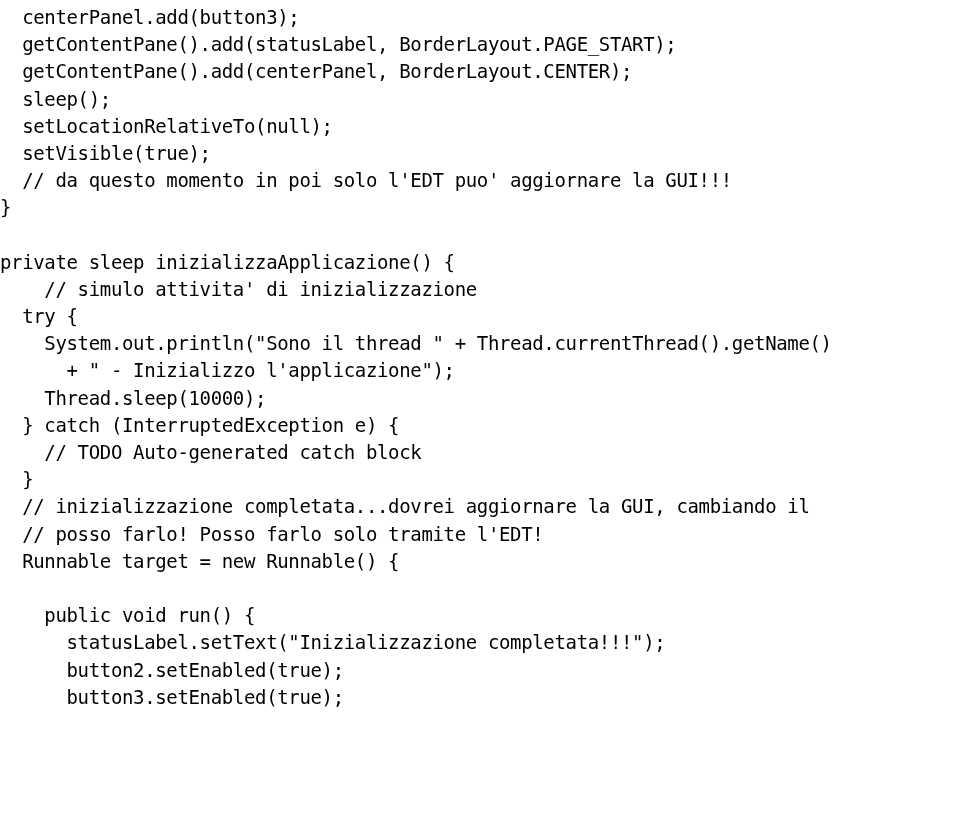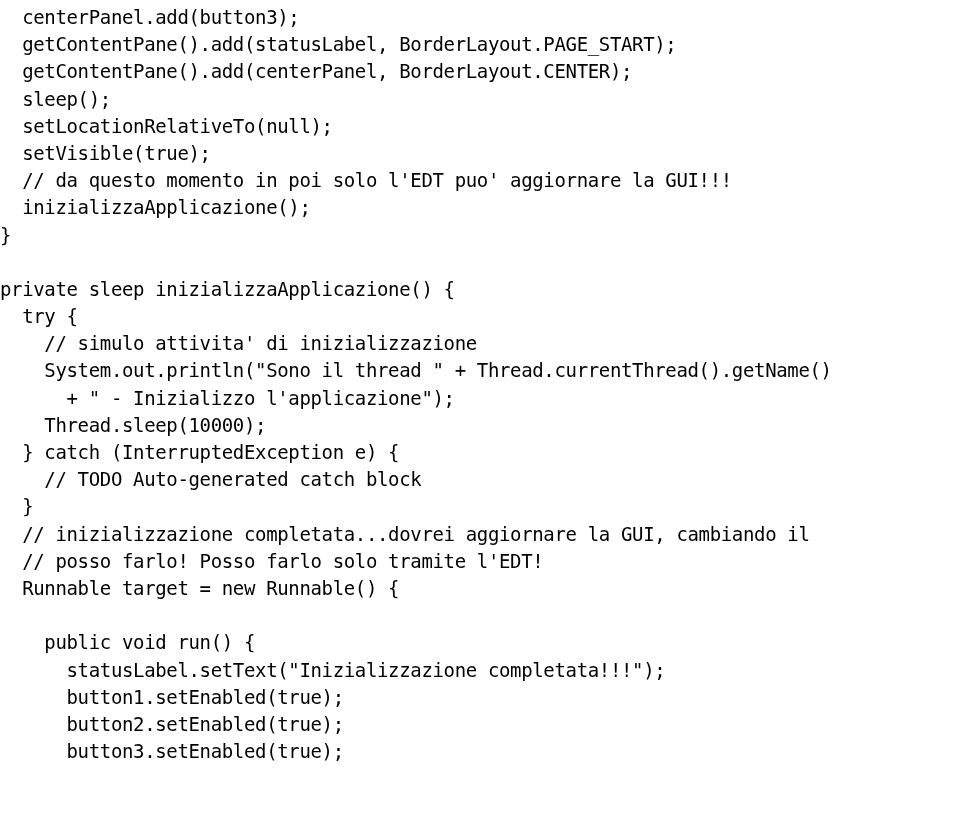--- a/index.html
+++ b/index.html
@@ -40,34 +40,32 @@
 <body>
 
 <div id="code-listing">
     <div class="code-line">  centerPanel.add(button3);</div>
     <div class="code-line">  getContentPane().add(statusLabel, BorderLayout.PAGE_START);</div>
     <div class="code-line">  getContentPane().add(centerPanel, BorderLayout.CENTER);</div>
     <div class="code-line">  sleep();</div>
     <div class="code-line">  setLocationRelativeTo(null);</div>
     <div class="code-line">  setVisible(true);</div>
     <div class="code-line">  // da questo momento in poi solo l'EDT puo' aggiornare la GUI!!!</div>
-    <div class="code-line">  inizializzaApplicazione();</div>
     <div class="code-line">}</div>
     <div class="code-line blank"></div>
     <div class="code-line">private sleep inizializzaApplicazione() {</div>
+    <div class="code-line">    // simulo attivita' di inizializzazione</div>
     <div class="code-line">  try {</div>
-    <div class="code-line">    // simulo attivita' di inizializzazione</div>
     <div class="code-line">    System.out.println("Sono il thread " + Thread.currentThread().getName()</div>
     <div class="code-line">      + " - Inizializzo l'applicazione");</div>
     <div class="code-line">    Thread.sleep(10000);</div>
     <div class="code-line">  } catch (InterruptedException e) {</div>
     <div class="code-line">    // TODO Auto-generated catch block</div>
     <div class="code-line">  }</div>
     <div class="code-line">  // inizializzazione completata...dovrei aggiornare la GUI, cambiando il</div>
     <div class="code-line">  // posso farlo! Posso farlo solo tramite l'EDT!</div>
     <div class="code-line">  Runnable target = new Runnable() {</div>
     <div class="code-line blank"></div>
     <div class="code-line">    public void run() {</div>
     <div class="code-line">      statusLabel.setText("Inizializzazione completata!!!");</div>
-    <div class="code-line">      button1.setEnabled(true);</div>
     <div class="code-line">      button2.setEnabled(true);</div>
     <div class="code-line">      button3.setEnabled(true);</div>
   </div>
 
 </body></html>

